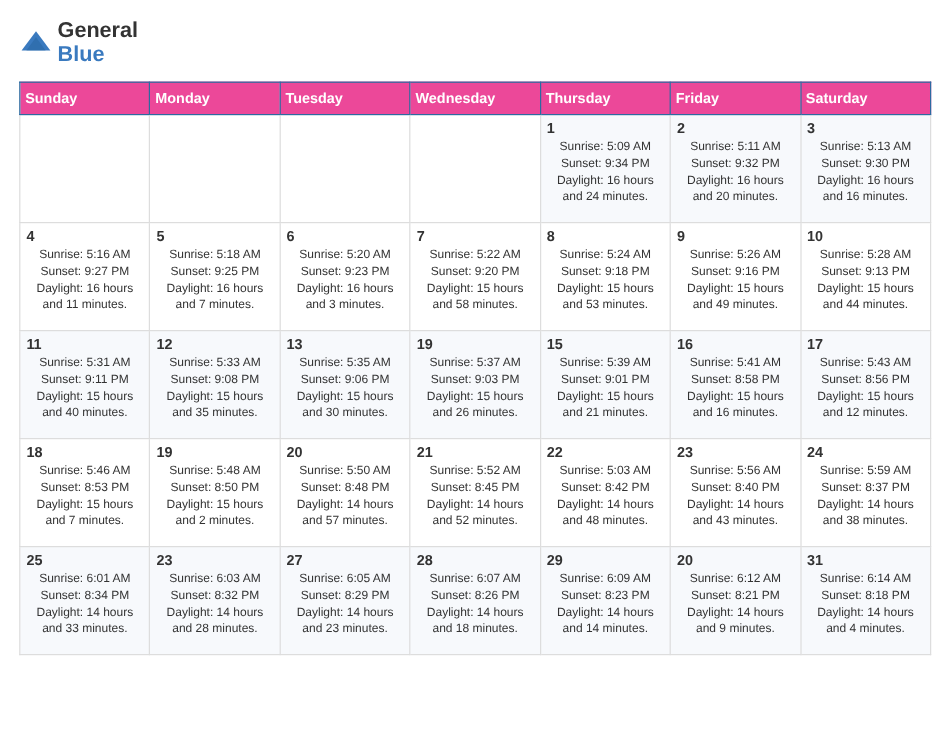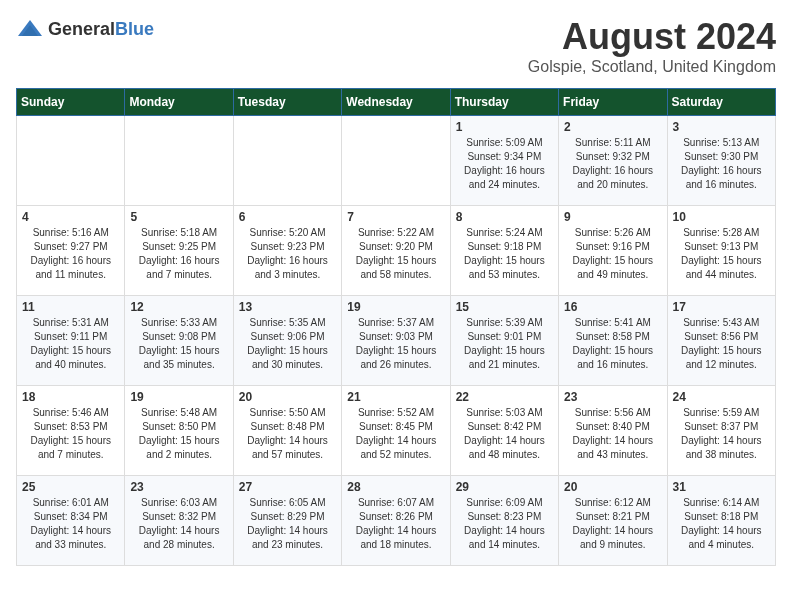--- a/index.html
+++ b/index.html
@@ -16,21 +16,21 @@
       align-items: flex-start;
       margin-bottom: 12px;
     }
     .logo {
       display: flex;
       align-items: center;
       gap: 4px;
     }
     .logo-text {
       display: flex;
-      flex-direction: row;
+      flex-direction: column;
       line-height: 1.1;
     }
     .logo-general {
       font-size: 18px;
       font-weight: bold;
       color: #333;
     }
     .logo-blue {
       font-size: 18px;
       font-weight: bold;
@@ -51,21 +51,21 @@
     .subtitle {
       font-size: 16px;
       color: #555;
     }
     table {
       width: 100%;
       border-collapse: collapse;
       table-layout: fixed;
     }
     thead tr th {
-      background-color: #14532d;
+      background-color: #ec4899;
       color: #fff;
       font-size: 12px;
       font-weight: bold;
       padding: 6px 4px;
       text-align: left;
       border: 1px solid #2d6aa0;
     }
     tbody tr td {
       border: 1px solid #ddd;
       padding: 4px 5px;
@@ -104,24 +104,20 @@
 <div class="header-section">
   <div class="logo">
     <svg class="logo-icon" viewBox="0 0 28 28">
       <polygon points="14,4 26,20 2,20" fill="#3a7abf"></polygon>
       <polygon points="14,9 22,20 6,20" fill="#2563a0" opacity="0.5"></polygon>
     </svg>
     <div class="logo-text">
       <span class="logo-general">General</span>
       <span class="logo-blue">Blue</span>
     </div>
-  </div>
-  <div class="title-section">
-    <div class="main-title">August 2024</div>
-    <div class="subtitle">Golspie, Scotland, United Kingdom</div>
   </div>
 </div>
 
 <table>
   <thead>
     <tr>
       <th>Sunday</th>
       <th>Monday</th>
       <th>Tuesday</th>
       <th>Wednesday</th>

